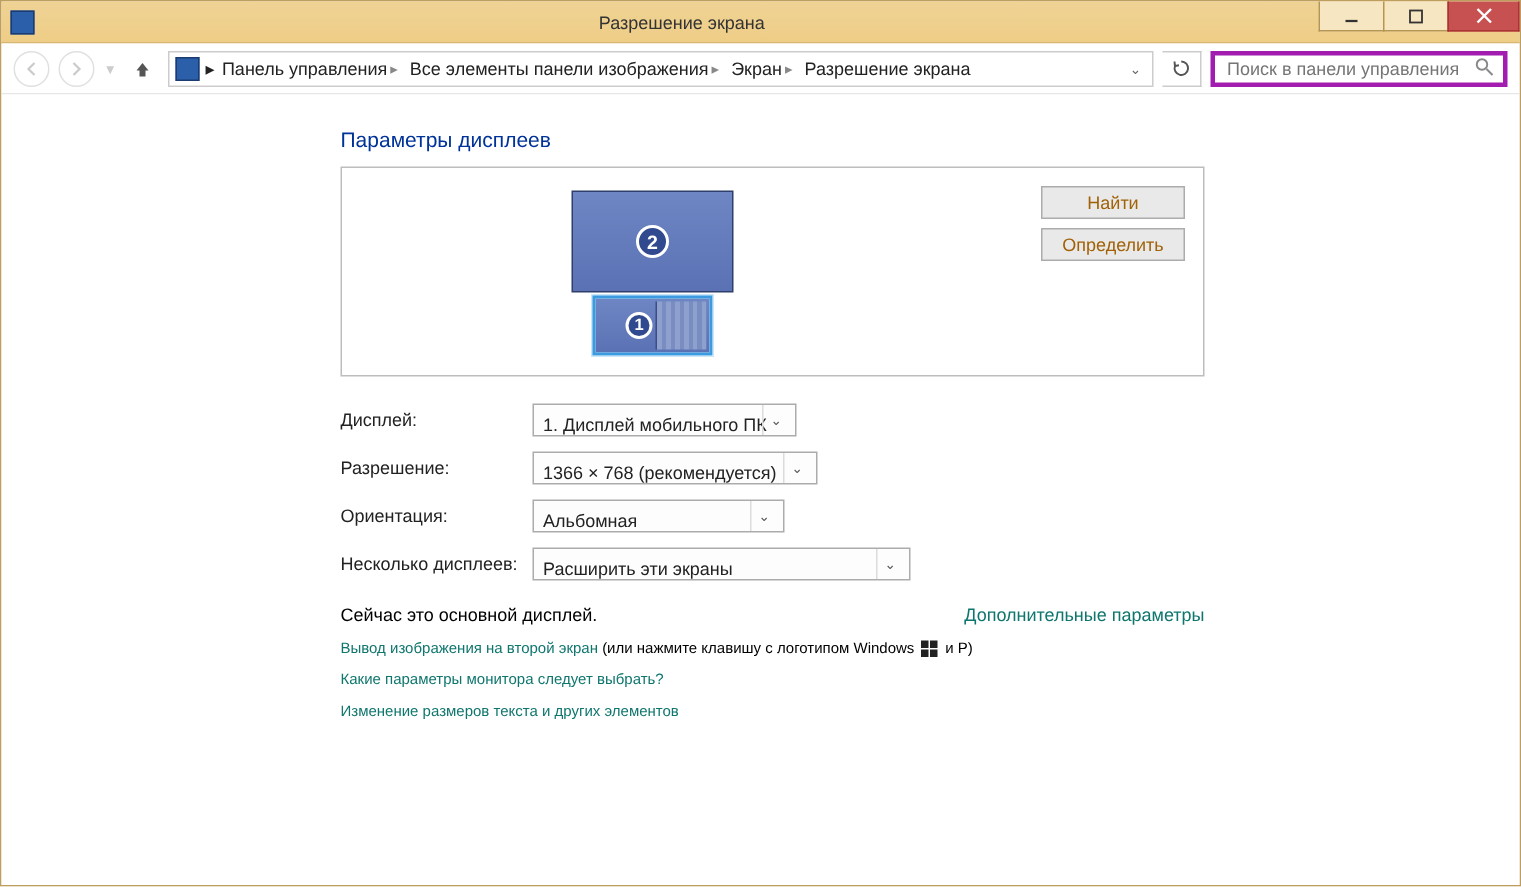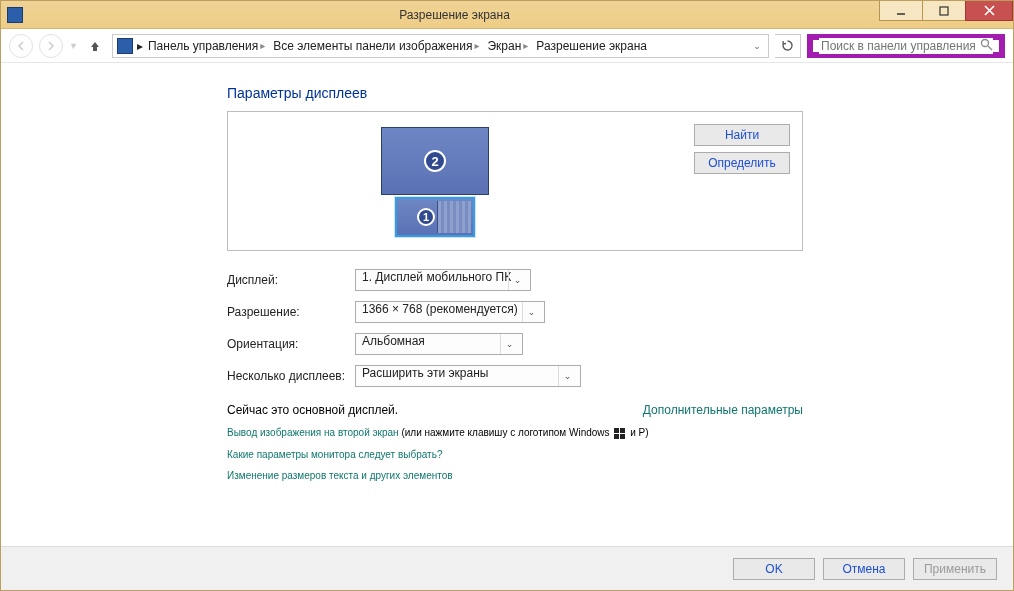--- a/index.html
+++ b/index.html
@@ -92,21 +92,21 @@
     position:absolute; right:2px; top:2px; bottom:2px; width:18px;
     display:flex; align-items:center; justify-content:center;
     color:#666; font-size:9px;
   }
   .refresh {
     width: 26px; height: 24px; border:1px solid #ccc; border-left:none;
     display:flex; align-items:center; justify-content:center;
     color:#555;
   }
   .searchbox {
-    width: 198px; height: 24px; border:6px solid #a21caf;
+    width: 198px; height: 24px; border:3px solid #a21caf;
     display:flex; align-items:center; padding:0 6px; color:#888;
     position:relative;
   }
   .searchbox input {
     border:none; outline:none; width:100%; font-size:12px; color:#888;
   }
   .searchbox .mag {
     position:absolute; right:6px; color:#888;
   }
 
@@ -163,49 +163,49 @@
     display:flex; align-items:center; justify-content:center;
   }
   .mon1 .numcircle { margin-left:-18px; width:18px; height:18px; font-size:11px;}
   .sidebtns {
     position:absolute; right:12px; top:12px;
     display:flex; flex-direction:column; gap:6px;
   }
   .btn {
     min-width: 96px; height:22px;
     background:#e9e9e9; border:1px solid #acacac;
-    font-size:12px; color:#1d4ed8;
+    font-size:12px; color:#a16207;
     display:flex; align-items:center; justify-content:center;
     padding:0 10px;
     cursor:pointer;
   }
 
   .form {
     margin-top: 18px;
     display:grid;
     grid-template-columns: 128px 1fr;
     row-gap: 10px;
     align-items:center;
     font-size:12px;
     color:#222;
   }
   .select {
     height:22px; border:1px solid #acacac; background:#fdfdfd;
-    display:flex; align-items:flex-start; padding:0 6px;
+    display:flex; align-items:flex-end; padding:0 6px;
     position:relative; font-size:12px;
   }
   .select .caret {
     position:absolute; right:4px; top:0; bottom:0; width:18px;
     display:flex; align-items:center; justify-content:center;
     border-left:1px solid #dcdcdc; color:#555; font-size:9px;
   }
   .w176 { width:176px; }
   .w190 { width:190px; }
   .w168 { width:168px; }
-  .w222 { width:226px; }
+  .w222 { width:252px; }
 
   .row2 {
     margin-top:16px;
     display:flex; justify-content:space-between; align-items:flex-start;
     font-size:12px;
   }
   .link { color:#0f766e; cursor:pointer; }
   .links { margin-top:10px; display:flex; flex-direction:column; gap:10px; font-size:10px; }
   .winlogo {
     display:inline-grid; grid-template-columns:5px 5px; grid-template-rows:5px 5px; gap:1px;
@@ -365,18 +365,13 @@
               <span></span>
               <span></span>
             </span><span> и P)</span>
         </div>
         <div class="link">Какие параметры монитора следует выбрать?</div>
         <div class="link">Изменение размеров текста и других элементов</div>
       </div>
     </div>
   </div>
 
-  <div class="footer">
-    <div class="btn">OK</div>
-    <div class="btn">Отмена</div>
-    <div class="btn disabled">Применить</div>
-  </div>
 </div>
 
 </body></html>

